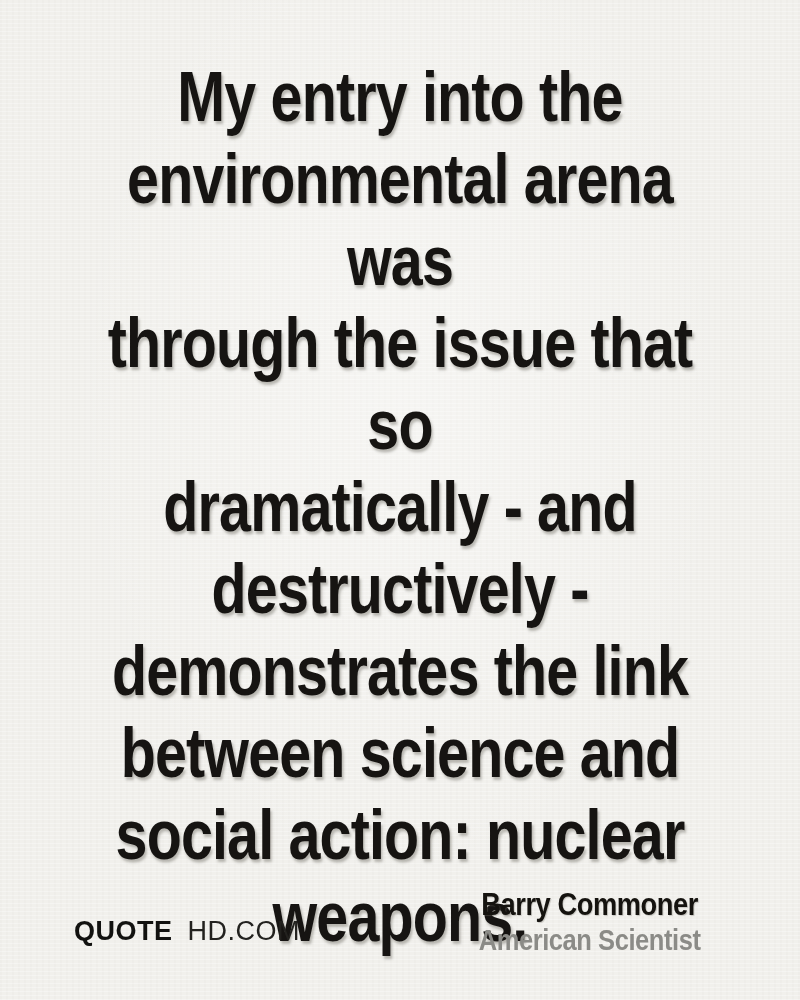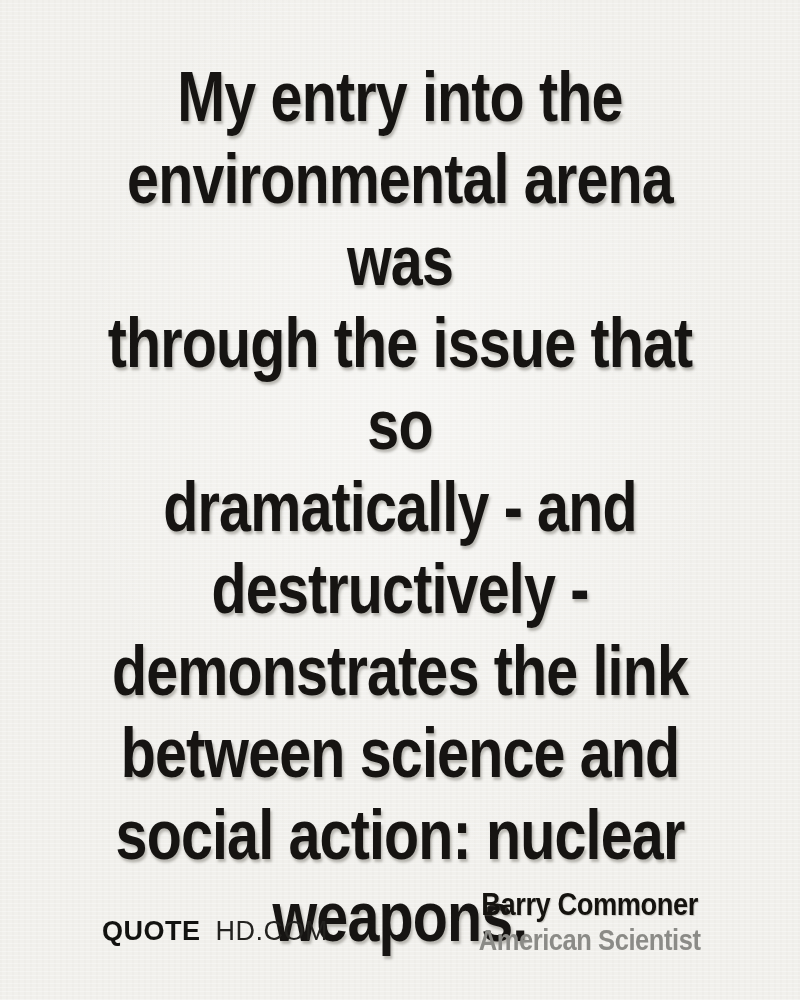--- a/index.html
+++ b/index.html
@@ -44,21 +44,21 @@
   
   .logo {
     position: absolute;
     left: 74px;
     top: 916px;
     font-size: 27px;
     letter-spacing: 0.5px;
     white-space: nowrap;
     color: #121210;
   }
-  .logo .logo-bold  { font-weight: 800; margin-left: 28px; }
+  .logo .logo-bold  { font-weight: 800; }
   .logo .logo-light { font-weight: 400; color: #23221f; margin-left: 15px; }
 
   .attribution {
     position: absolute;
     right: 96px;
     top: 886px;
     width: 260px;
     text-align: center;
     transform: scaleX(0.88);
     transform-origin: 100% 0;

